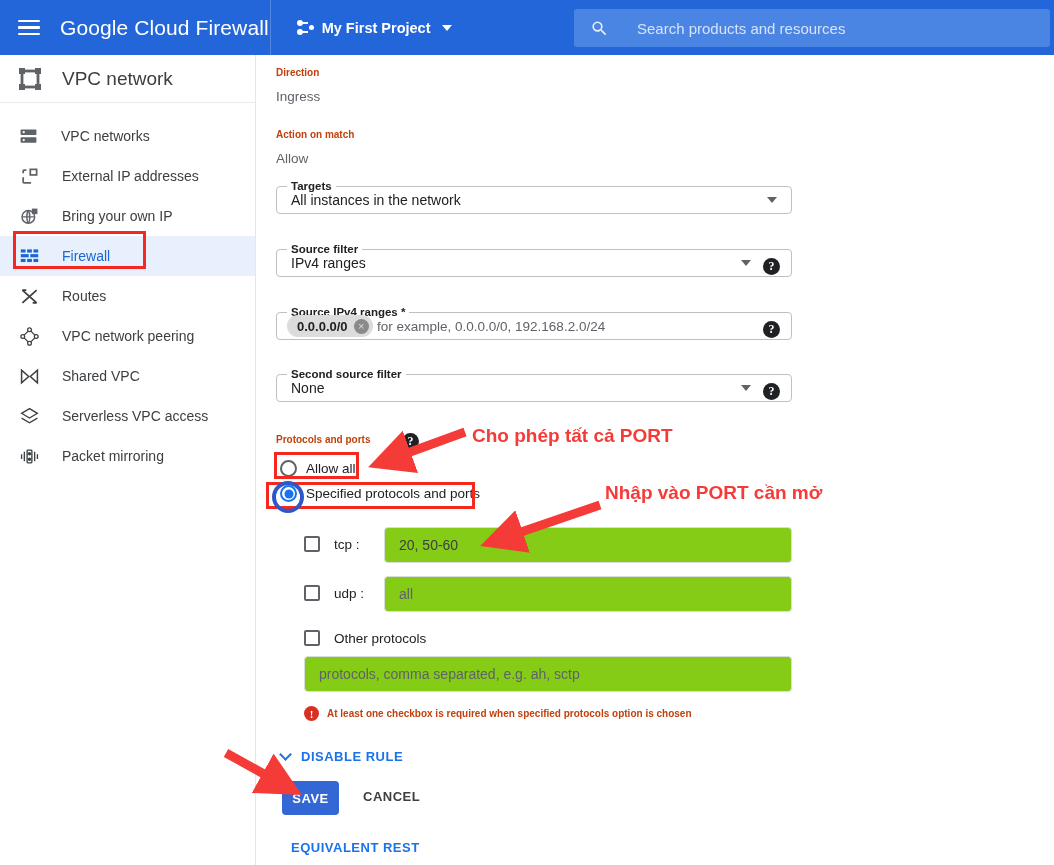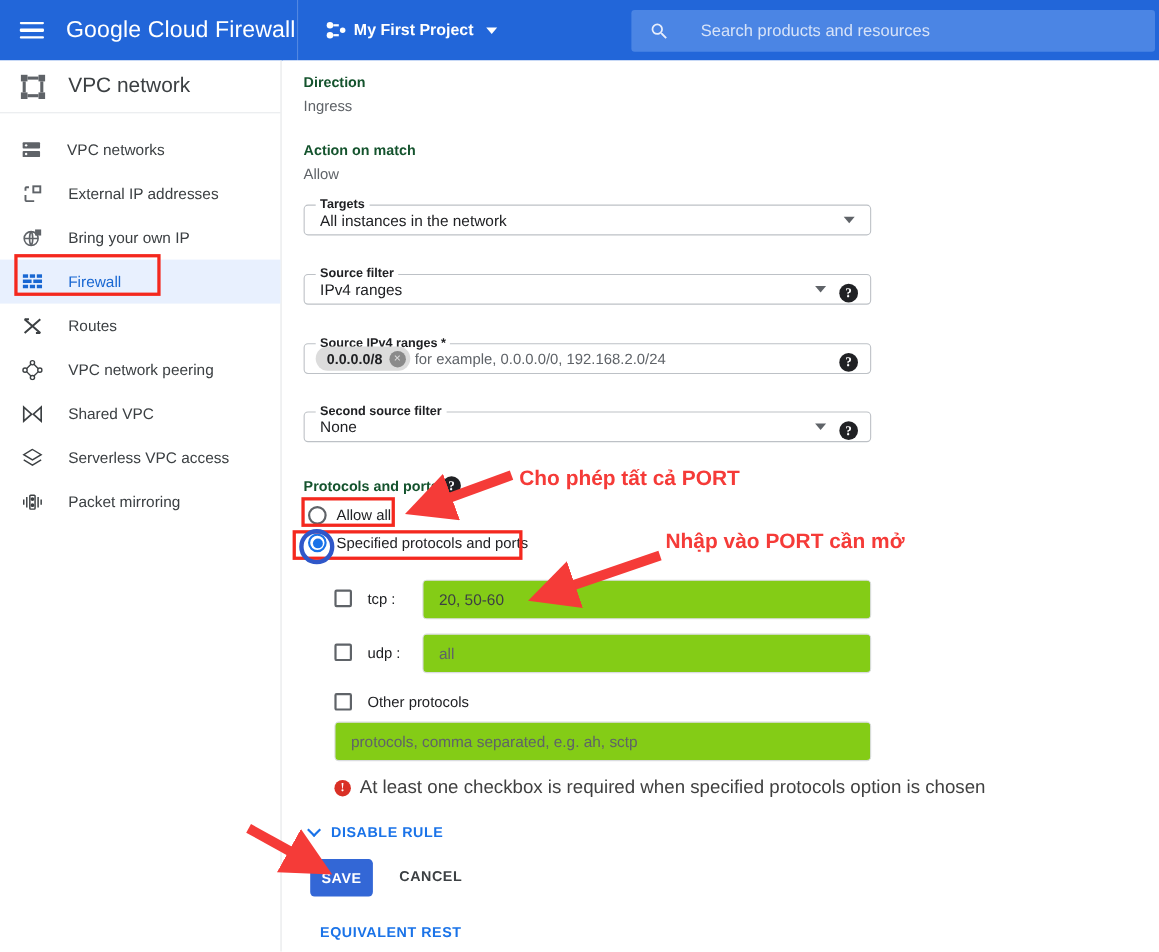--- a/index.html
+++ b/index.html
@@ -75,21 +75,21 @@
   .side-item .si-lab{font-size:14px;color:#3c4043;white-space:nowrap;}
   .side-item.active{background:#e8f0fe;}
   .side-item.active .si-lab{color:#1967d2;font-weight:500;}
 
   
   .main{
     position:absolute;left:257px;top:55px;width:797px;height:810px;background:#fff;
     overflow:hidden;
   }
   .sect-label{
-    font-size:13px;color:#14532d;font-weight:700;
+    font-size:10px;color:#c2410c;font-weight:700;
     position:absolute;
   }
   .sect-val{
     font-size:13.5px;color:#5f6368;font-weight:400;position:absolute;
   }
 
   
   .field{
     position:absolute;border:1px solid #bdc1c6;border-radius:4px;height:28px;
     background:#fff;
@@ -159,21 +159,21 @@
   .inputbox .ph.filled{color:#3c4043;}
 
   .errline{
     position:absolute;display:flex;align-items:center;
   }
   .err-ico{
     width:15px;height:15px;border-radius:50%;background:#d93025;color:#fff;
     font-size:11px;font-weight:700;display:flex;align-items:center;justify-content:center;
     margin-right:8px;flex:none;font-family:"Liberation Serif", serif;
   }
-  .err-txt{font-size:17px;color:#404040;white-space:nowrap;}
+  .err-txt{font-size:10px;color:#c2410c;white-space:nowrap;font-weight:bold;}
 
   .link-btn{
     position:absolute;display:flex;align-items:center;cursor:pointer;
     color:#1a73e8;font-size:13px;font-weight:700;letter-spacing:.5px;
   }
   .chev{
     width:9px;height:9px;border-right:2px solid #1a73e8;border-bottom:2px solid #1a73e8;
     transform:rotate(45deg);margin-right:11px;margin-bottom:4px;flex:none;
   }
   .btn-save{
@@ -371,21 +371,21 @@
   <div class="field" style="left:19px;top:194px;width:516px;">
     <span class="legend">Source filter</span>
     <span class="val">IPv4 ranges</span>
     <span class="arrow" style="right:40px;"></span>
   </div>
   <div class="helpico" style="left:506px;top:203px;">?</div>
 
   <div class="field" style="left:19px;top:257px;width:516px;">
     <span class="legend">Source IPv4 ranges *</span>
     <span class="chip">
-      <span class="chip-txt">0.0.0.0/8</span>
+      <span class="chip-txt">0.0.0.0/0</span>
       <span class="chip-x">×</span>
     </span>
     <span class="chip-hint">for example, 0.0.0.0/0, 192.168.2.0/24</span>
   </div>
   <div class="helpico" style="left:506px;top:266px;">?</div>
 
   <div class="field" style="left:19px;top:319px;width:516px;">
     <span class="legend">Second source filter</span>
     <span class="val">None</span>
     <span class="arrow" style="right:40px;"></span>

